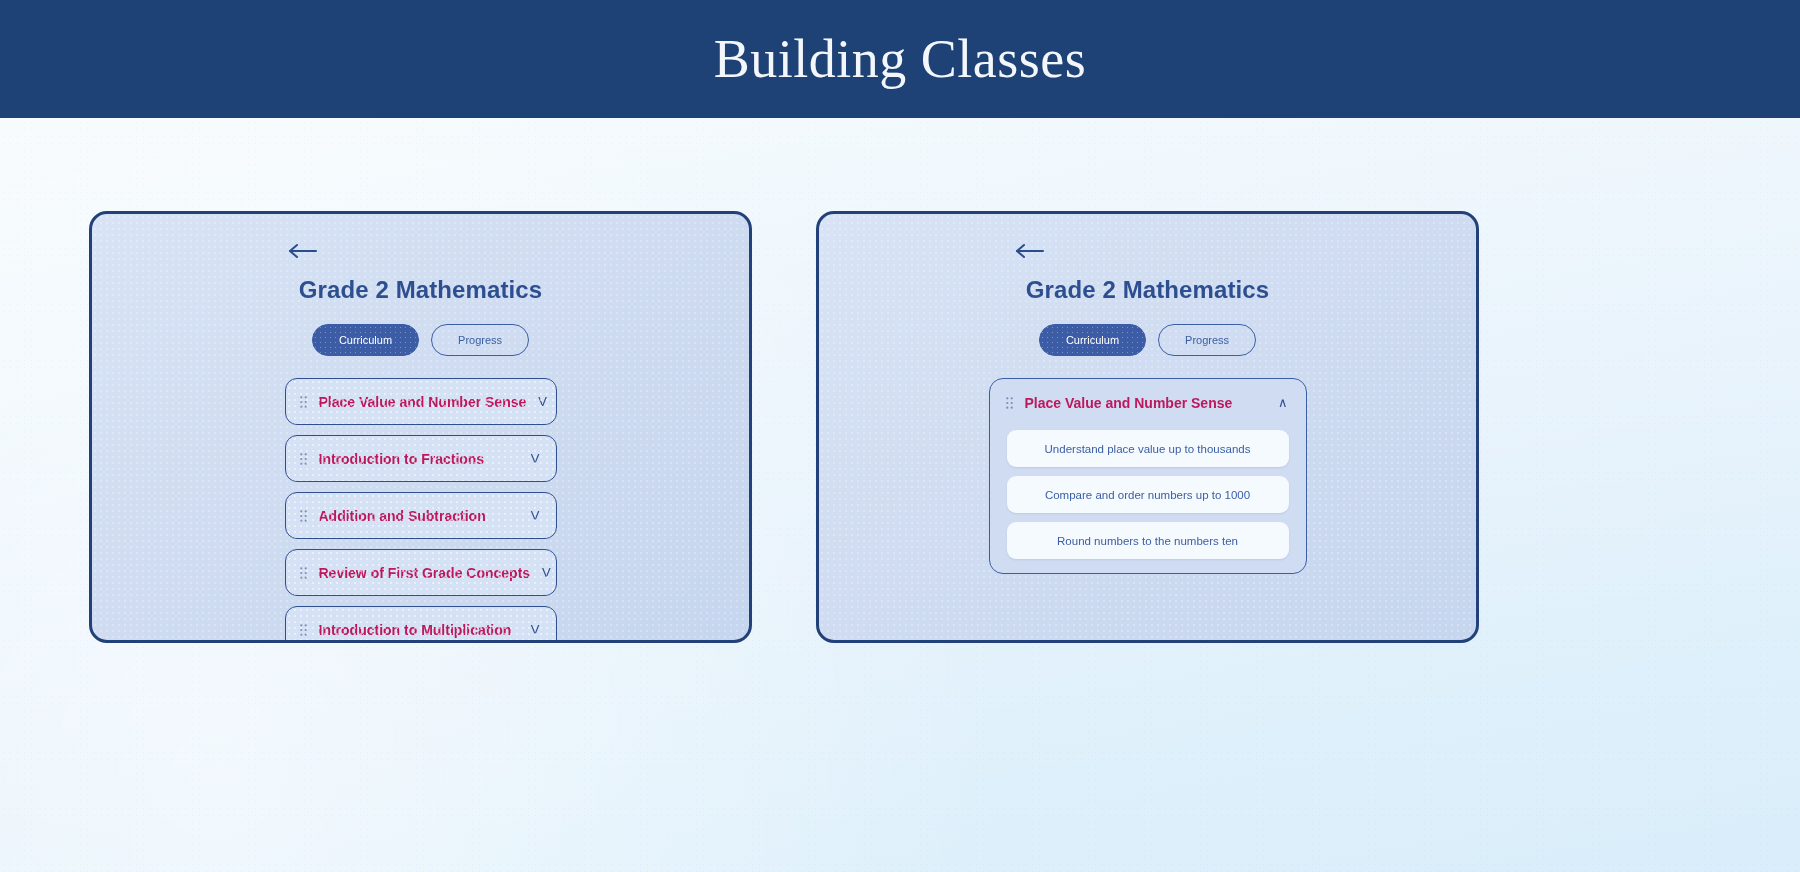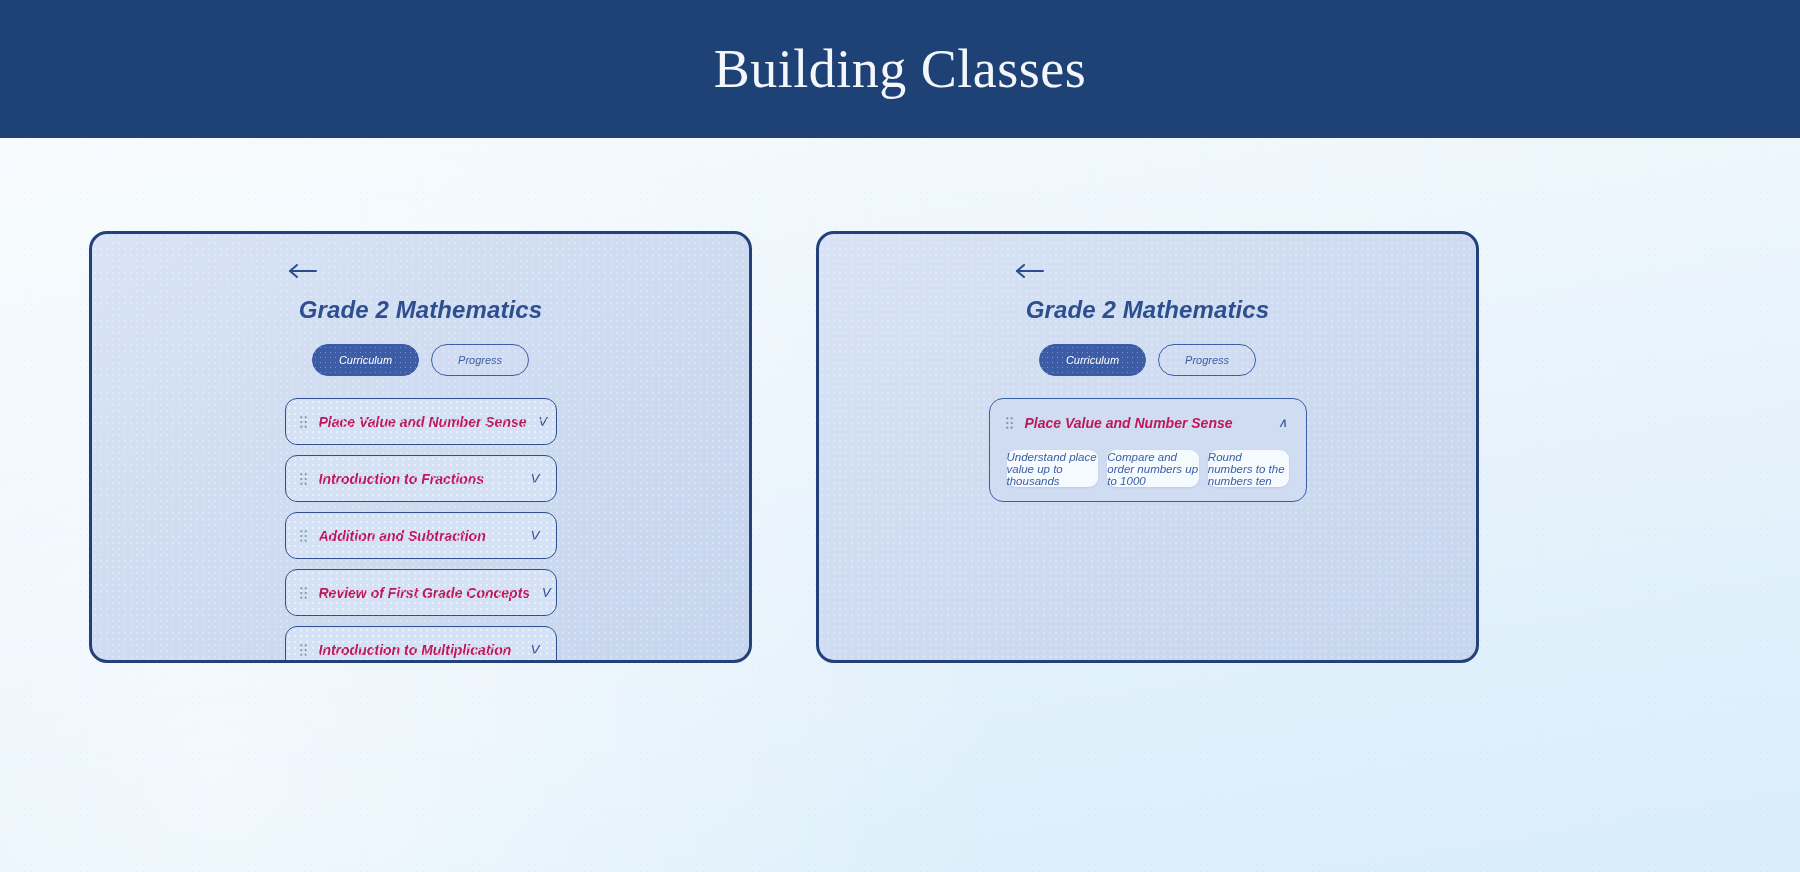--- a/index.html
+++ b/index.html
@@ -27,21 +27,21 @@
     background-image: radial-gradient(rgba(70,110,170,0.13) 0.7px, transparent 0.8px);
     background-size: 7px 7px;
     opacity: 0.5;
     z-index: 0;
   }
 
   
   .header {
     position: relative;
     z-index: 3;
-    height: 138px;
+    height: 118px;
     background: #1f4276;
     display: flex;
     align-items: center;
     justify-content: center;
   }
   .header-title {
     font-family: "Liberation Serif", serif;
     font-size: 54px;
     color: #f3f7fc;
     letter-spacing: 0.5px;
@@ -55,21 +55,20 @@
     height: 754px;
   }
 
   .card {
     position: absolute;
     border: 3px solid #22407a;
     border-radius: 18px;
     background:
       linear-gradient(145deg, #d8e4f5 0%, #cfdcf1 45%, #c6d6ee 100%);
     overflow: hidden;
-    font-style: italic;
   }
   .card::after {
     content: "";
     position: absolute;
     inset: 0;
     pointer-events: none;
     background-image: radial-gradient(rgba(255,255,255,0.5) 0.7px, transparent 0.8px);
     background-size: 6px 6px;
     opacity: 0.55;
   }
@@ -199,21 +198,21 @@
   .expanded-header {
     display: flex;
     align-items: center;
     gap: 12px;
     height: 47px;
     padding: 0 16px;
     cursor: pointer;
   }
   .topic-list {
     display: flex;
-    flex-direction: row;
+    flex-direction: column;
     gap: 9px;
     padding: 4px 17px 0 17px;
   }
   .topic-card {
     background: #f5fafe;
     border-radius: 9px;
     height: 37px;
     display: flex;
     align-items: center;
     justify-content: center;

